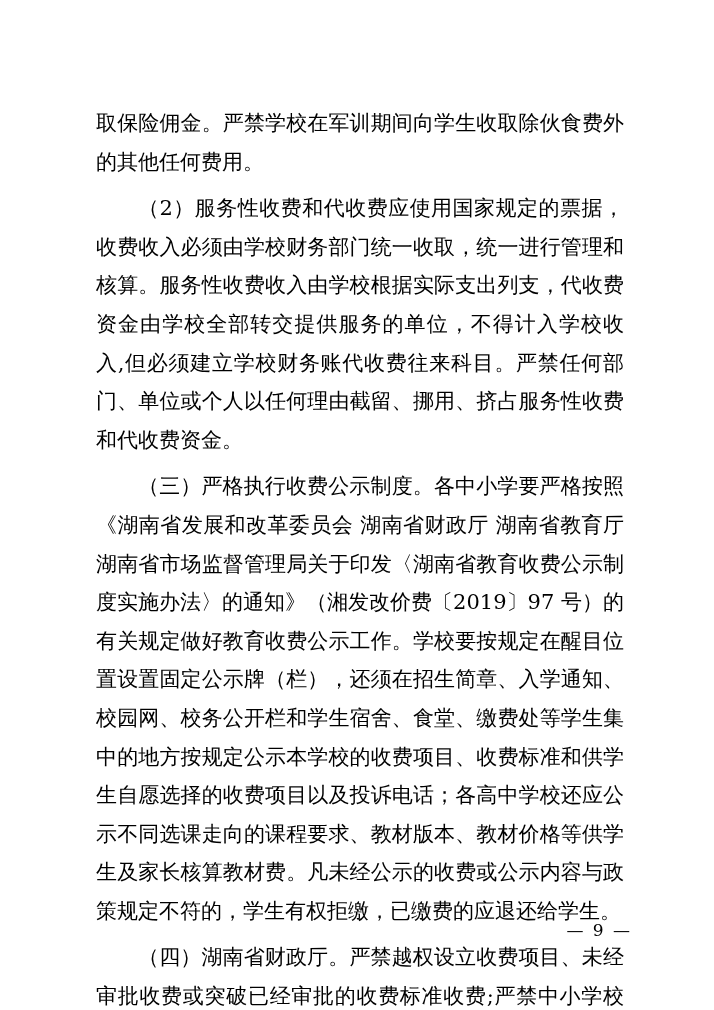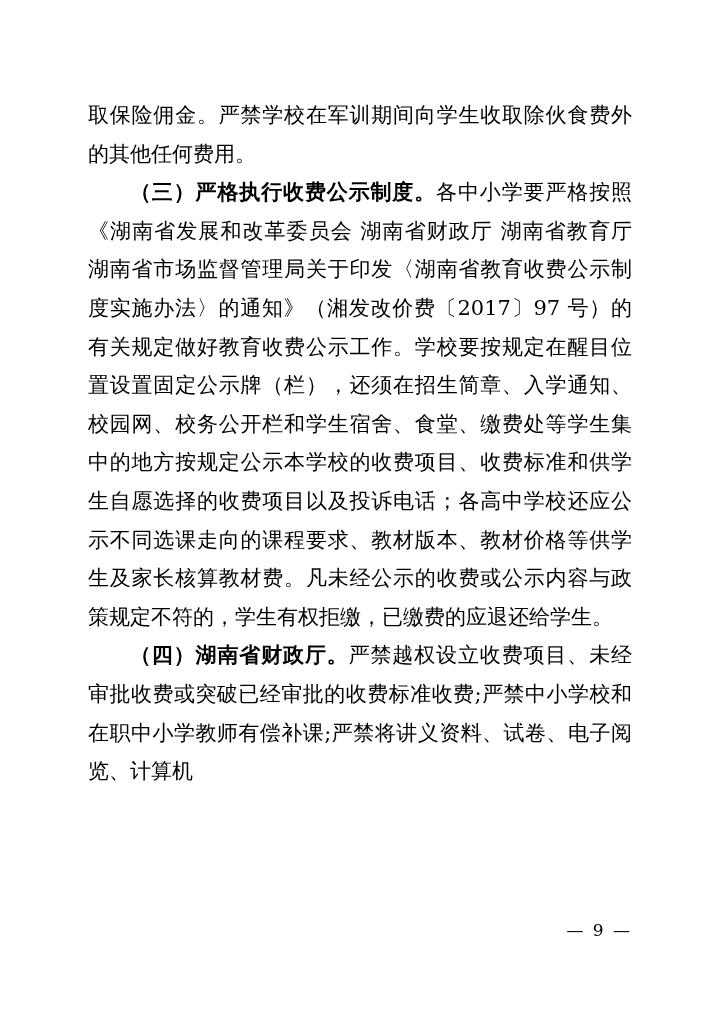--- a/index.html
+++ b/index.html
@@ -15,46 +15,47 @@
     position: relative;
     overflow: hidden;
   }
   .doc-content {
     position: absolute;
     left: 88px;
     top: 96px;
     width: 544px;
   }
   .para {
-    margin: 0;
+    margin: 8px;
     font-size: 21px;
     line-height: 38.6px;
     text-align: justify;
     text-justify: inter-ideograph;
     word-break: break-all;
   }
   .para.indent {
     text-indent: 2em;
   }
   .run.bold {
-    font-weight: 700;
+    font-weight: 400;
   }
   .page-number {
     position: absolute;
     right: 82px;
     top: 920px;
     font-size: 17px;
     letter-spacing: 2px;
     color: #000000;
   }
 </style>
 </head>
 <body>
 
 <div class="doc-content">
   <div>
       <p class="para"><span class="run">取保险佣金。严禁学校在军训期间向学生收取除伙食费外的其他任何费用。</span></p>
-      <p class="para indent"><span class="run bold">（三）严格执行收费公示制度。</span><span class="run">各中小学要严格按照《湖南省发展和改革委员会 湖南省财政厅 湖南省教育厅 湖南省市场监督管理局关于印发〈湖南省教育收费公示制度实施办法〉的通知》（湘发改价费〔2017〕97 号）的有关规定做好教育收费公示工作。学校要按规定在醒目位置设置固定公示牌（栏），还须在招生简章、入学通知、校园网、校务公开栏和学生宿舍、食堂、缴费处等学生集中的地方按规定公示本学校的收费项目、收费标准和供学生自愿选择的收费项目以及投诉电话；各高中学校还应公示不同选课走向的课程要求、教材版本、教材价格等供学生及家长核算教材费。凡未经公示的收费或公示内容与政策规定不符的，学生有权拒缴，已缴费的应退还给学生。</span></p>
+      <p class="para indent"><span class="run">（2）服务性收费和代收费应使用国家规定的票据，收费收入必须由学校财务部门统一收取，统一进行管理和核算。服务性收费收入由学校根据实际支出列支，代收费资金由学校全部转交提供服务的单位，不得计入学校收入,但必须建立学校财务账代收费往来科目。严禁任何部门、单位或个人以任何理由截留、挪用、挤占服务性收费和代收费资金。</span></p>
+      <p class="para indent"><span class="run bold">（三）严格执行收费公示制度。</span><span class="run">各中小学要严格按照《湖南省发展和改革委员会 湖南省财政厅 湖南省教育厅 湖南省市场监督管理局关于印发〈湖南省教育收费公示制度实施办法〉的通知》（湘发改价费〔2019〕97 号）的有关规定做好教育收费公示工作。学校要按规定在醒目位置设置固定公示牌（栏），还须在招生简章、入学通知、校园网、校务公开栏和学生宿舍、食堂、缴费处等学生集中的地方按规定公示本学校的收费项目、收费标准和供学生自愿选择的收费项目以及投诉电话；各高中学校还应公示不同选课走向的课程要求、教材版本、教材价格等供学生及家长核算教材费。凡未经公示的收费或公示内容与政策规定不符的，学生有权拒缴，已缴费的应退还给学生。</span></p>
       <p class="para indent"><span class="run bold">（四）湖南省财政厅。</span><span class="run">严禁越权设立收费项目、未经审批收费或突破已经审批的收费标准收费;严禁中小学校和在职中小学教师有偿补课;严禁将讲义资料、试卷、电子阅览、计算机</span></p>
     </div>
 </div>
 
 <div class="page-number">— 9 —</div>
 
 </body></html>

